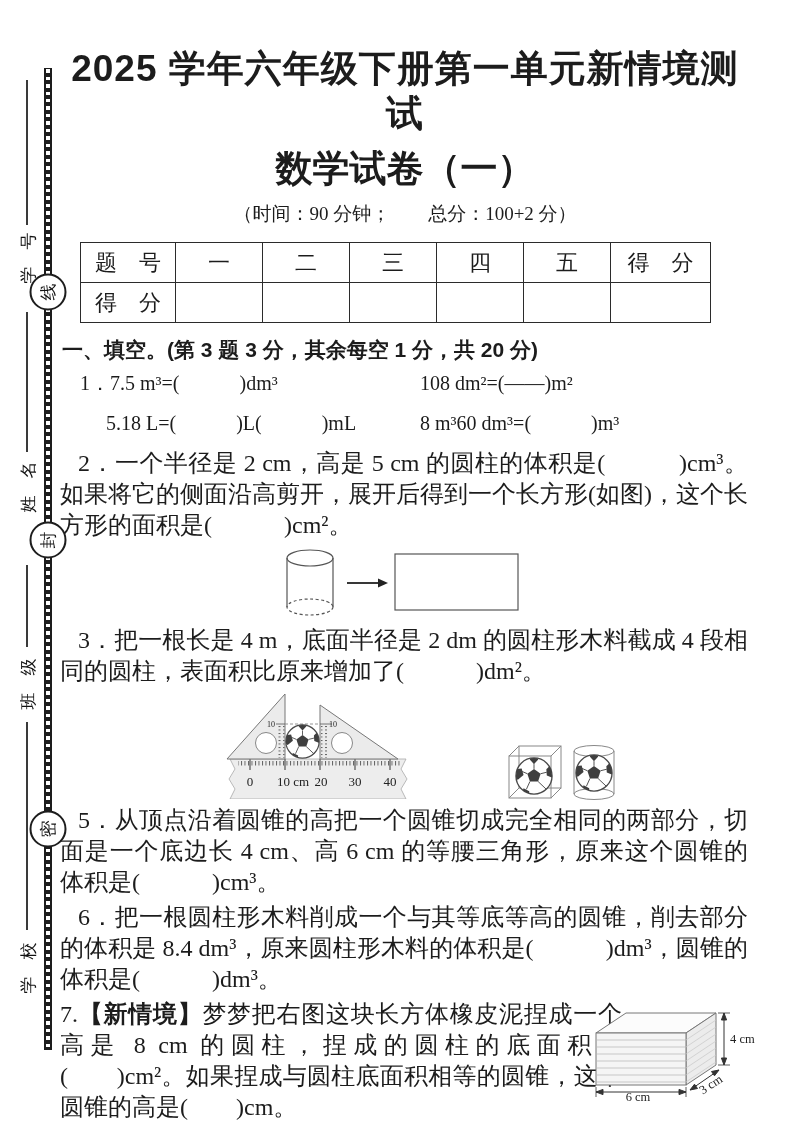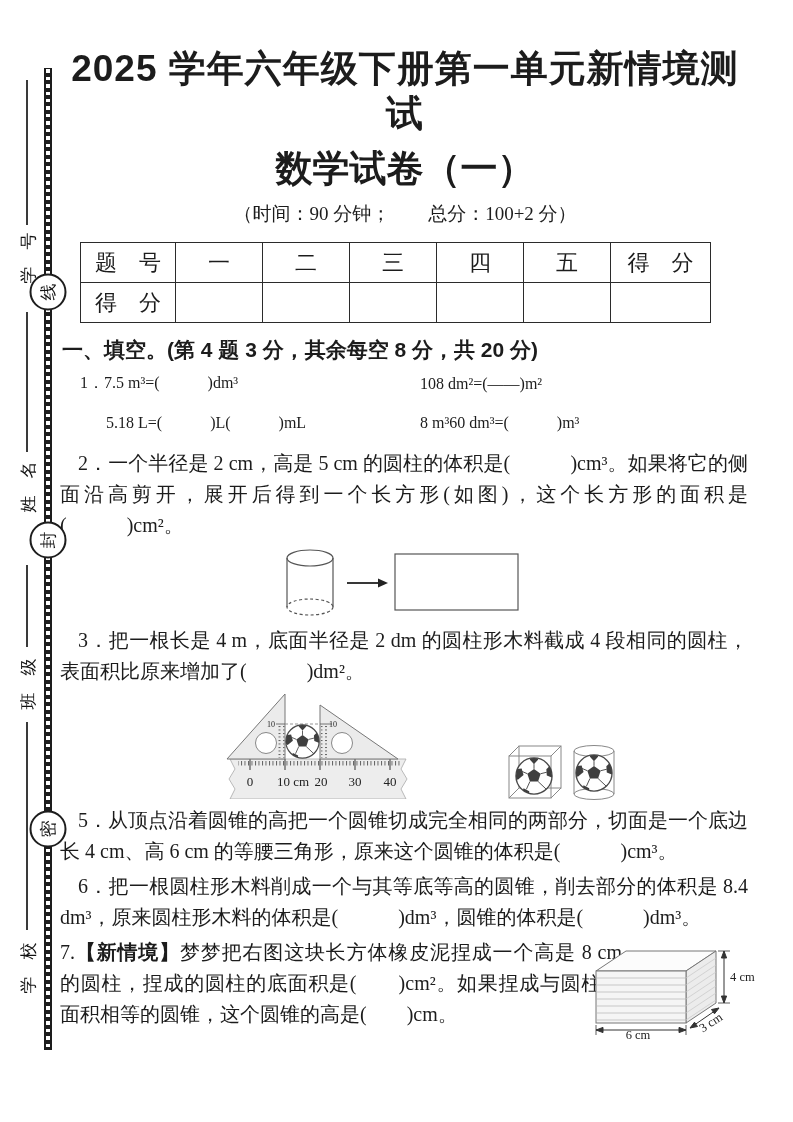--- a/index.html
+++ b/index.html
@@ -23,23 +23,23 @@
   .content{position:absolute;left:60px;top:0;width:690px;}
   .title1{margin:46px 0 0 0;text-align:center;font-family:"Liberation Sans",sans-serif;
     font-weight:bold;font-size:37px;line-height:1.22;letter-spacing:1px;}
   .title2{margin:10px 0 0 0;text-align:center;font-family:"Liberation Sans",sans-serif;
     font-weight:bold;font-size:37px;line-height:1.22;}
   .subtitle{margin:10px 0 0 0;text-align:center;font-size:19px;}
   table.score{border-collapse:collapse;margin:15px 0 0 20px;table-layout:fixed;}
   table.score td{border:1.5px solid #2b2b2b;text-align:center;font-size:22px;height:39px;padding:0;}
   .sec-heading{font-family:"Liberation Sans",sans-serif;font-weight:bold;font-size:21px;
     margin:14px 0 0 2px;line-height:1.25;}
-  .q{font-size:20px;line-height:31px;text-align:justify;margin:4px 0 0 0;width:688px;}
+  .q{font-size:24px;line-height:31px;text-align:justify;margin:4px 0 0 0;width:688px;}
   .indent{text-indent:18px;}
-  .q1row{display:flex;font-size:16px;margin:0 0 0 20px;height:40px;align-items:center;}
+  .q1row{display:flex;font-size:20px;margin:0 0 0 20px;height:40px;align-items:center;}
   .q1row .lft{width:340px;flex:none;}
   .q1row.r2 .lft{padding-left:26px;width:314px;}
   .fig1{margin:6px 0 2px 225px;}
   .fig2{display:flex;align-items:flex-end;margin:4px 0 6px 160px;gap:91px;}
   .fig2 .boxes{transform:translateY(6px);}
   .q7wrap{position:relative;width:688px;}
   .q7wrap .q{width:562px;}
   .q7fig{position:absolute;right:-12px;top:2px;}
   svg{display:block;}
   svg text{font-family:"Liberation Serif",serif;fill:#222;}
@@ -134,21 +134,21 @@
       <td></td>
       <td></td>
       <td></td>
       <td></td>
       <td></td>
       <td></td>
     </tr>
   </tbody>
     </table>
 
-  <div class="sec-heading">一、填空。(第 4 题 3 分，其余每空 8 分，共 20 分)</div>
+  <div class="sec-heading">一、填空。(第 3 题 3 分，其余每空 1 分，共 20 分)</div>
 
   <div class="q1row">
     <span class="lft">1．7.5 m³=(　　　)dm³</span>
     <span>108 dm²=(——)m²</span>
   </div>
   <div class="q1row r2">
     <span class="lft">5.18 L=(　　　)L(　　　)mL</span>
     <span>8 m³60 dm³=(　　　)m³</span>
   </div>
 

